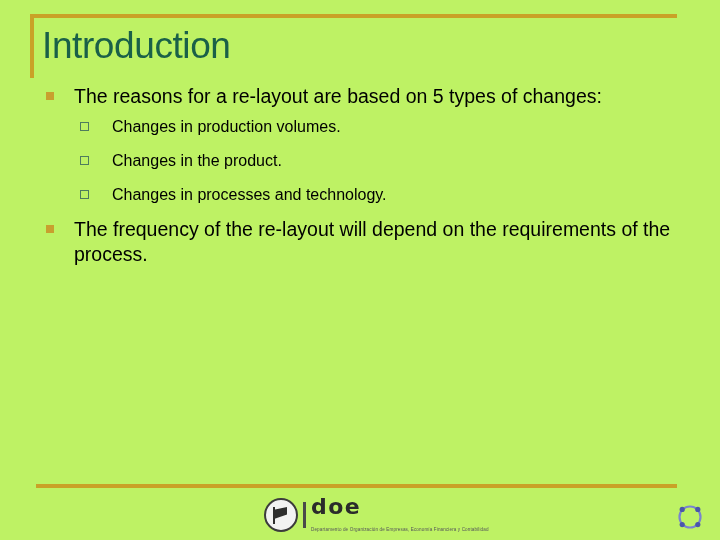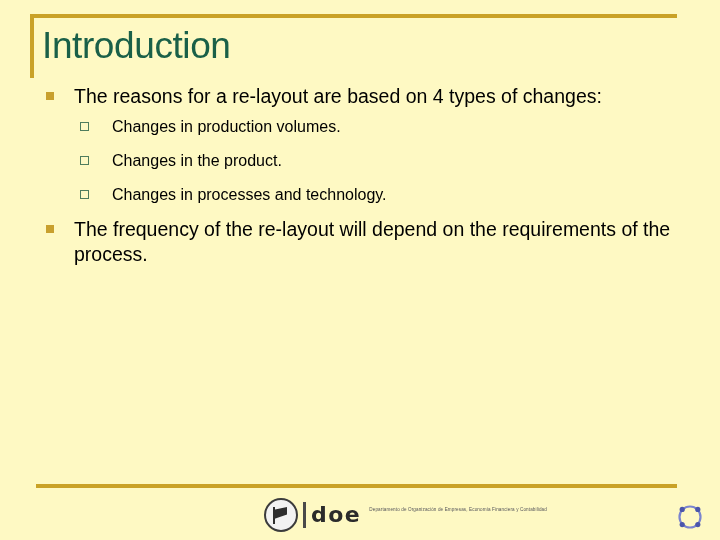--- a/index.html
+++ b/index.html
@@ -12,21 +12,21 @@
     height: 540px;
     position: relative;
     overflow: hidden;
     font-family: "Liberation Sans", sans-serif;
     -webkit-font-smoothing: none;
   }
 
   .slide {
     position: absolute;
     inset: 0;
-    background: #fef9c3;
+    background: #bef264;
   }
 
   
   .rule-top {
     position: absolute;
     left: 30px;
     top: 14px;
     width: 647px;
     height: 4px;
     background: #c9a227;
@@ -158,21 +158,21 @@
     background: #2e2e2e;
   }
   .logo-divider {
     width: 3px;
     height: 26px;
     background: #4a4a4a;
     flex: none;
   }
   .logo-words {
     display: flex;
-    flex-direction: row;
+    flex-direction: column;
     justify-content: center;
     line-height: 1;
     gap: 8px;
   }
   .logo-mark {
     font-family: "DejaVu Sans", sans-serif;
     font-weight: bold;
     font-size: 22px;
     letter-spacing: 1.5px;
     color: #2b2b2b;
@@ -206,21 +206,21 @@
 
   <div class="rule-top"></div>
   <div class="rule-vert"></div>
 
   <div class="title">Introduction</div>
 
   <div class="body">
 
     <div class="lvl1">
       <span class="mark"></span>
-      <span class="txt">The reasons for a re-layout are based on 4 types of changes:</span>
+      <span class="txt">The reasons for a re-layout are based on 5 types of changes:</span>
     </div>
 
     <div class="sublist">
       <div class="lvl2">
         <span class="mark"></span>
         <span class="txt">Changes in production volumes.</span>
       </div>
       <div class="lvl2">
         <span class="mark"></span>
         <span class="txt">Changes in the product.</span>

